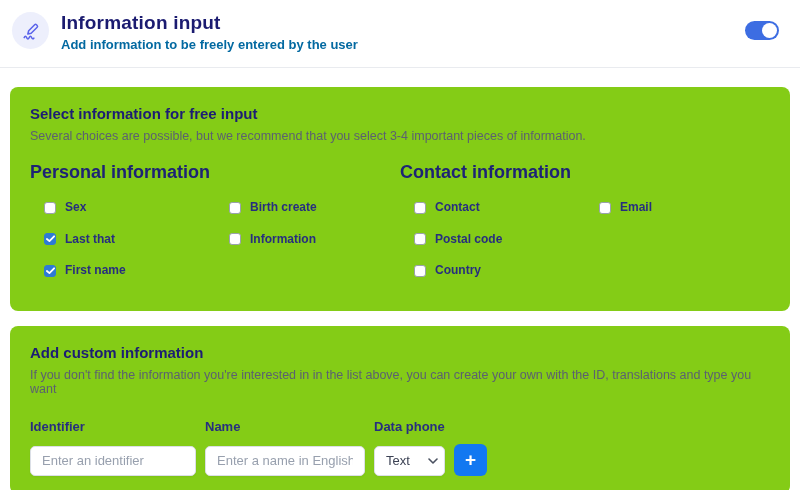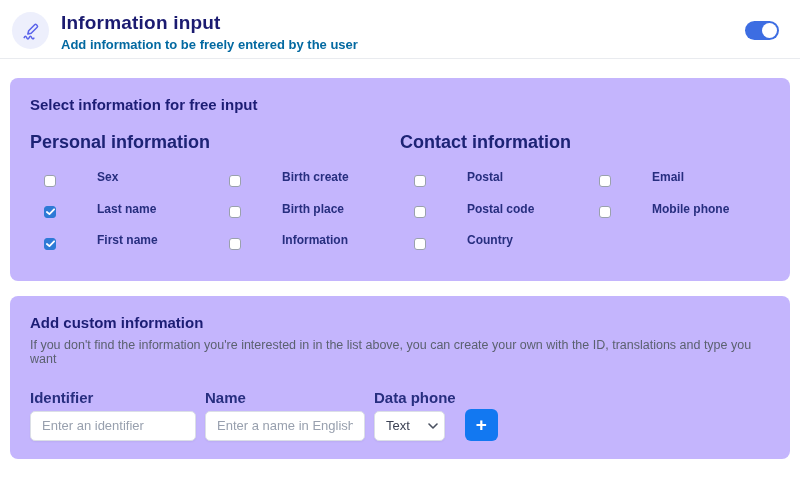--- a/index.html
+++ b/index.html
@@ -1,56 +1,56 @@
 <!DOCTYPE html>
 <html><head>
 <meta charset="utf-8">
 <style>
   * { margin:0; padding:0; box-sizing:border-box; }
   html,body { width:800px; height:490px; background:#ffffff; overflow:hidden;
     font-family:"Liberation Sans", sans-serif; }
 
   
   .header { display:flex; align-items:flex-start; padding:10px 20px 0 12px;
-    height:59px; border-bottom:1px solid #e9ebef; position:relative; }
+    height:68px; border-bottom:1px solid #e9ebef; position:relative; }
   .icon-circle { width:37px; height:37px; border-radius:50%; background:#edeffc;
     display:flex; align-items:center; justify-content:center; flex:0 0 auto; margin-top:2px; }
   .header-text { margin-left:12px; padding-top:2px; }
   .page-title { font-size:19px; font-weight:bold; color:#1b1b70; letter-spacing:.2px; }
   .page-subtitle { font-size:13px; font-weight:bold; color:#0369a1; margin-top:3px; }
   .toggle { position:absolute; right:21px; top:21px; width:34px; height:19px;
     border-radius:10px; background:#3d6de2; cursor:pointer; }
   .toggle .knob { position:absolute; top:2px; right:2px; width:15px; height:15px;
     border-radius:50%; background:#ffffff; }
 
   
-  .card { background:#c4b5fd; border-radius:8px; margin:0 10px; padding:18px 20px; }
+  .card { background:#84cc16; border-radius:8px; margin:0 10px; padding:18px 20px; }
   .card-1 { margin-top:19px; }
   .card-2 { margin-top:15px; }
   .card-title { font-size:15px; font-weight:bold; color:#1c1d74; }
   .card-desc { font-size:12.5px; color:#5b6170; margin-top:7px; }
 
   
   .groups { display:flex; margin-top:19px; }
   .group { width:50%; }
   .group-title { font-size:18px; font-weight:bold; color:#1d2375; }
   .cols { display:flex; margin-top:15px; }
   .col { width:50%; display:flex; flex-direction:column; padding-left:14px; }
-  .cb-item { display:flex; align-items:flex-end; margin-bottom:13px; cursor:pointer;gap:32px; }
+  .cb-item { display:flex; align-items:center; margin-bottom:13px; cursor:pointer; }
   .cb { width:12px; height:12px; border-radius:3px; border:1px solid #9aa1ad;
     background:#ffffff; flex:0 0 auto; margin-top:1px;
     display:flex; align-items:center; justify-content:center; }
   .cb.checked { background:#2e7ad6; border-color:#2e7ad6; }
   .cb-label { font-size:12px; font-weight:bold; color:#272e7f; margin-left:9px;
     line-height:1.55; max-width:122px; }
 
   
   .form-row { display:flex; align-items:flex-end; margin-top:23px; }
   .field { display:flex; flex-direction:column; margin-right:9px; }
-  .field-label { font-size:15px; font-weight:bold; color:#272e7f; margin-bottom:5px; }
+  .field-label { font-size:13px; font-weight:bold; color:#272e7f; margin-bottom:12px; }
   .text-input { height:30px; border:1px solid #dbdfe6; border-radius:5px;
     background:#ffffff; padding:0 11px; font-size:13px; color:#3c4254;
     font-family:"Liberation Sans", sans-serif; box-shadow:0 1px 2px rgba(16,24,40,.05); outline:none; }
   .text-input::placeholder { color:#98a0ae; }
   .w-ident { width:166px; } .w-name { width:160px; }
   .select-wrap { position:relative; width:71px; }
   .select-box { appearance:none; -webkit-appearance:none; width:100%; height:30px;
     border:1px solid #dbdfe6; border-radius:5px; background:#ffffff; padding:0 20px 0 11px;
     font-size:13px; color:#3c4254; font-family:"Liberation Sans", sans-serif;
     box-shadow:0 1px 2px rgba(16,24,40,.05); outline:none; }
@@ -73,87 +73,80 @@
     <div class="page-title">Information input</div>
     <div class="page-subtitle">Add information to be freely entered by the user</div>
   </div>
   <div class="toggle" id="header-toggle">
     <div class="knob"></div>
   </div>
 </div>
 
 <div class="card card-1">
   <div class="card-title">Select information for free input</div>
+  <div class="card-desc">Several choices are possible, but we recommend that you select 3-4 important pieces of information.</div>
   <div class="groups">
     <div class="group">
       <div class="group-title">Personal information</div>
       <div class="cols">
           <div class="col">
             <label class="cb-item">
               <span class="cb"></span>
               <span class="cb-label">Sex</span>
             </label>
             <label class="cb-item">
               <span class="cb checked">
                 <svg width="9" height="8" viewBox="0 0 10 8" fill="none">
                   <path d="M1 4 L3.8 6.4 L9 1" stroke="#ffffff" stroke-width="2" stroke-linecap="round" stroke-linejoin="round"></path>
                 </svg>
               </span>
-              <span class="cb-label">Last name</span>
+              <span class="cb-label">Last that</span>
             </label>
             <label class="cb-item">
               <span class="cb checked">
                 <svg width="9" height="8" viewBox="0 0 10 8" fill="none">
                   <path d="M1 4 L3.8 6.4 L9 1" stroke="#ffffff" stroke-width="2" stroke-linecap="round" stroke-linejoin="round"></path>
                 </svg>
               </span>
               <span class="cb-label">First name</span>
             </label>
           </div>
           <div class="col">
             <label class="cb-item">
               <span class="cb"></span>
               <span class="cb-label">Birth create</span>
             </label>
             <label class="cb-item">
               <span class="cb"></span>
-              <span class="cb-label">Birth place</span>
-            </label>
-            <label class="cb-item">
-              <span class="cb"></span>
               <span class="cb-label">Information</span>
             </label>
           </div>
         </div>
     </div>
     <div class="group">
       <div class="group-title">Contact information</div>
       <div class="cols">
           <div class="col">
             <label class="cb-item">
               <span class="cb"></span>
-              <span class="cb-label">Postal</span>
+              <span class="cb-label">Contact</span>
             </label>
             <label class="cb-item">
               <span class="cb"></span>
               <span class="cb-label">Postal code</span>
             </label>
             <label class="cb-item">
               <span class="cb"></span>
               <span class="cb-label">Country</span>
             </label>
           </div>
           <div class="col">
             <label class="cb-item">
               <span class="cb"></span>
               <span class="cb-label">Email</span>
-            </label>
-            <label class="cb-item">
-              <span class="cb"></span>
-              <span class="cb-label">Mobile phone</span>
             </label>
           </div>
         </div>
     </div>
   </div>
 </div>
 
 <div class="card card-2">
   <div class="card-title">Add custom information</div>
   <div class="card-desc">If you don't find the information you're interested in in the list above, you can create your own with the ID, translations and type you want</div>

